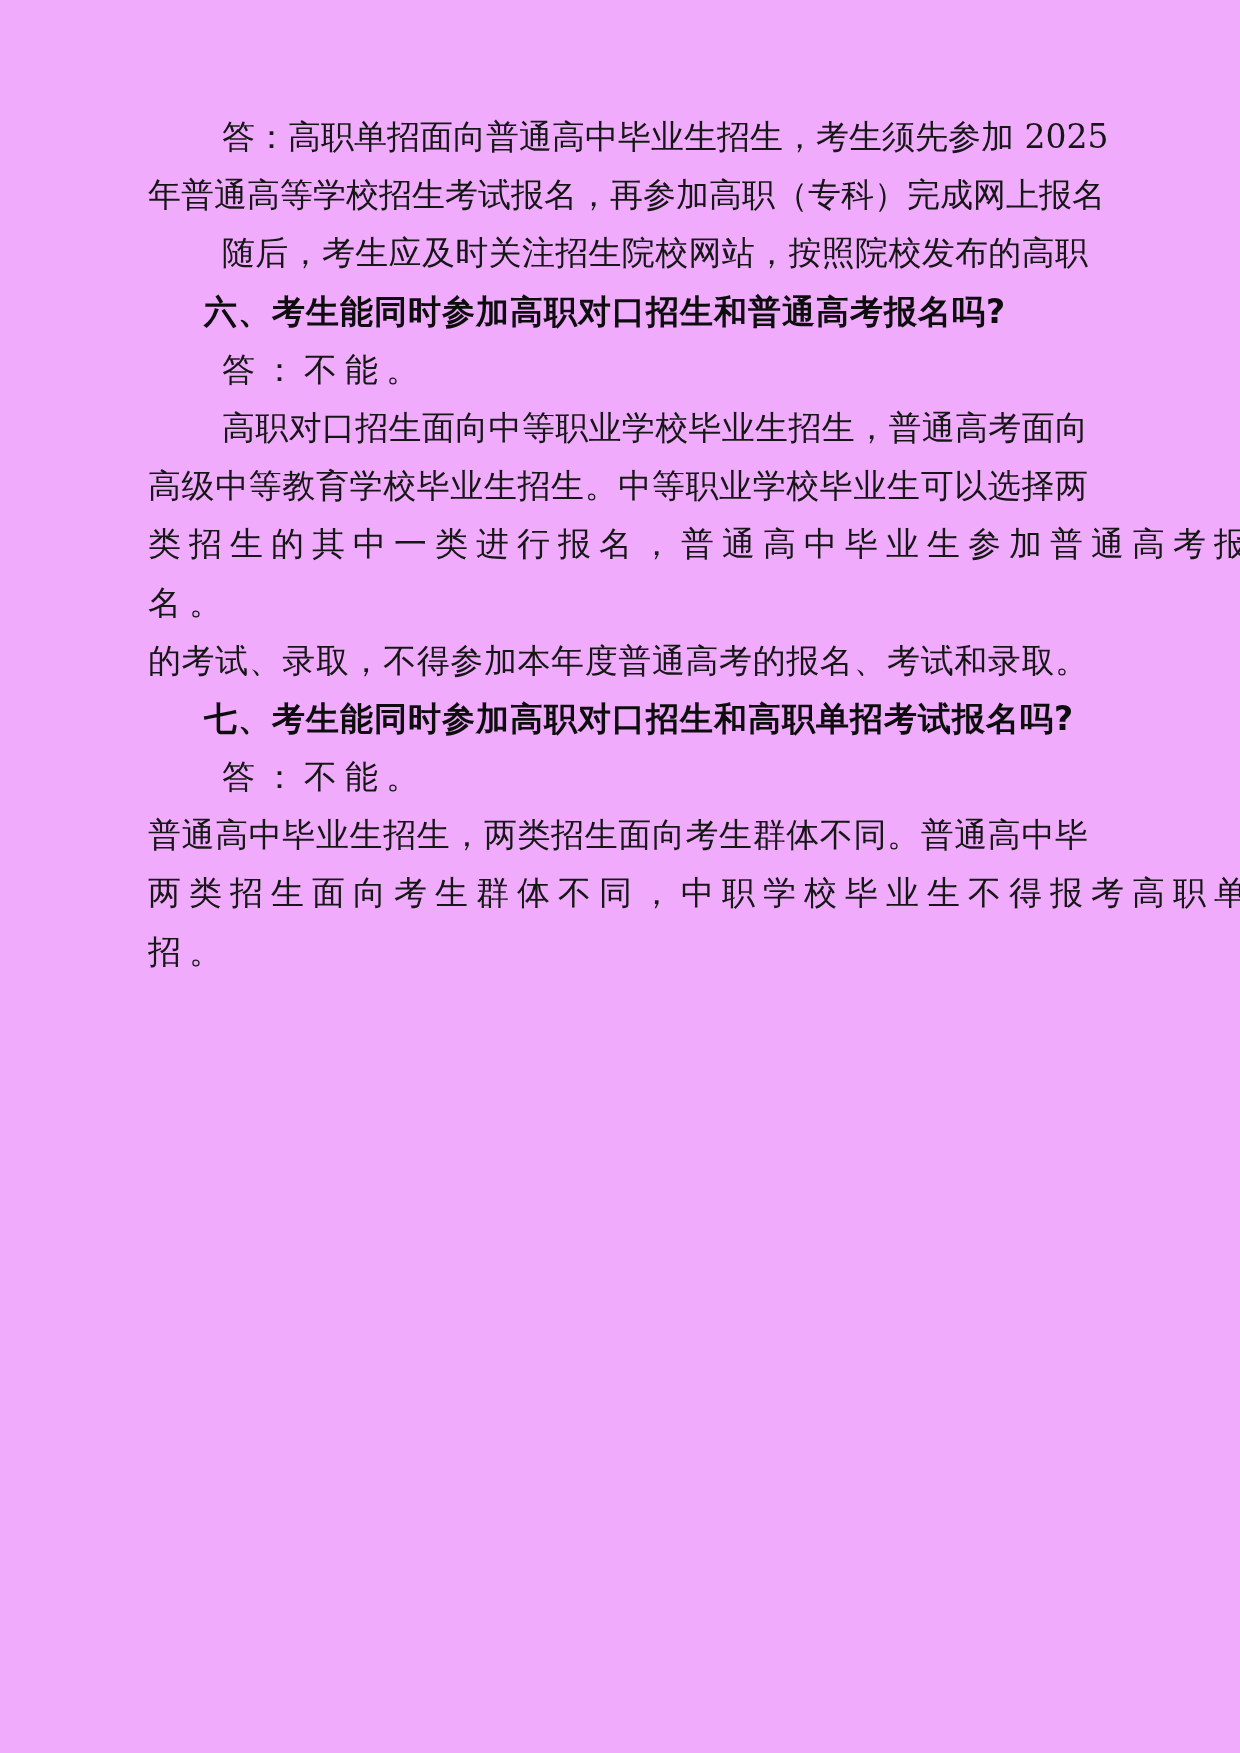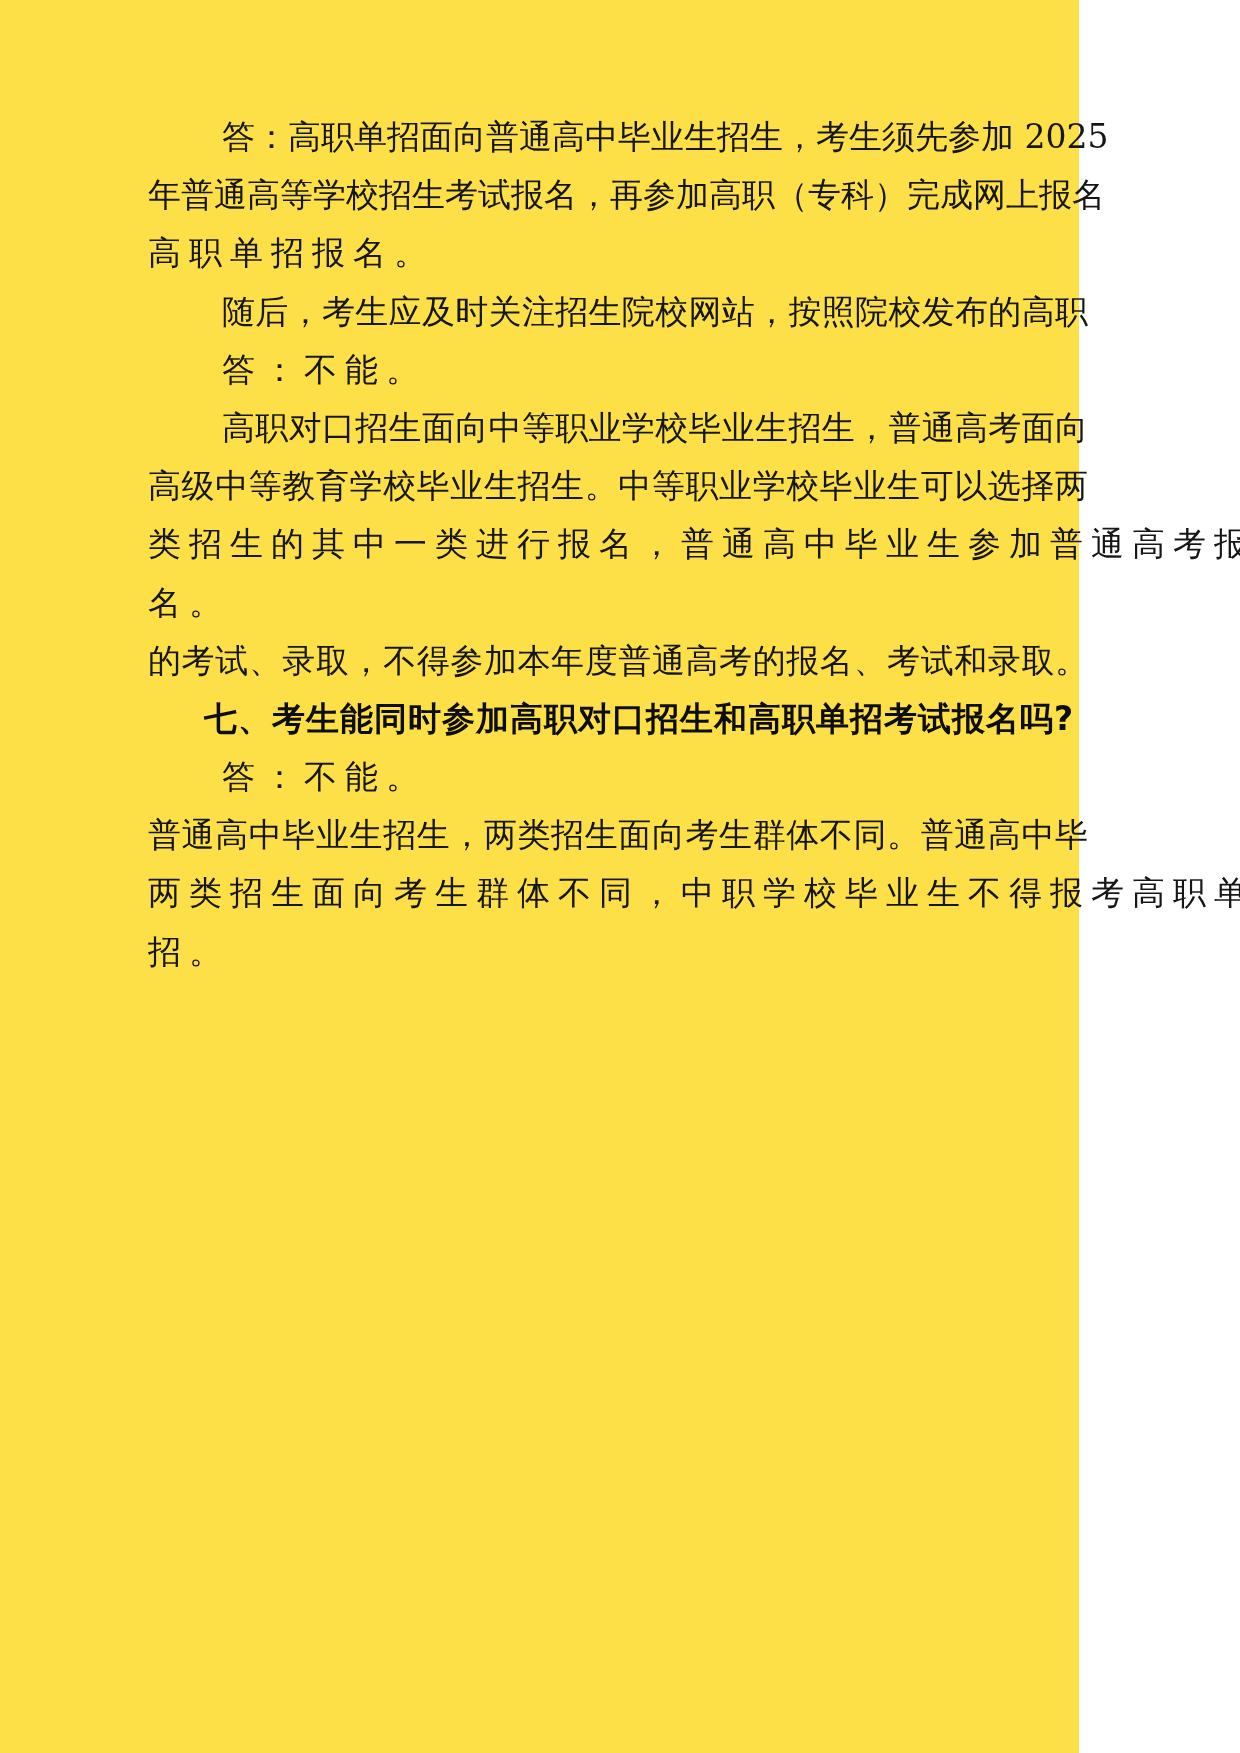--- a/index.html
+++ b/index.html
@@ -10,23 +10,23 @@
     body {
       width: 1240px;
       height: 1753px;
       position: relative;
       overflow: hidden;
       color: #111111;
     }
     .page {
       position: absolute;
       left: 0; top: 0;
-      width: 1079px;
+      width: 1240px;
       height: 1753px;
-      background: #fde047;
+      background: #f0abfc;
     }
     .content {
       position: absolute;
       left: 148px;
       top: 108px;
       width: 940px;
     }
     .line {
       height: 58.2px;
       line-height: 58.2px;
@@ -64,28 +64,30 @@
   </style>
 </head>
 <body>
 
 <div class="page">
   <div class="content">
 
     <div class="para">
       <div class="line indent justify">答：高职单招面向普通高中毕业生招生，考生须先参加 2025</div>
       <div class="line justify">年普通高等学校招生考试报名，再参加高职（专科）完成网上报名</div>
-      <div class="line">高职单招报名。</div>
     </div>
 
 
     <div class="para">
       <div class="line indent justify">随后，考生应及时关注招生院校网站，按照院校发布的高职</div>
     </div>
 
+    <div class="para">
+      <div class="line heading indent">六、考生能同时参加高职对口招生和普通高考报名吗?</div>
+    </div>
 
     <div class="para">
       <div class="line indent">答：不能。</div>
     </div>
 
     <div class="para">
       <div class="line indent justify">高职对口招生面向中等职业学校毕业生招生，普通高考面向</div>
       <div class="line justify">高级中等教育学校毕业生招生。中等职业学校毕业生可以选择两</div>
       <div class="line">类招生的其中一类进行报名，普通高中毕业生参加普通高考报</div>
       <div class="line">名。</div>

